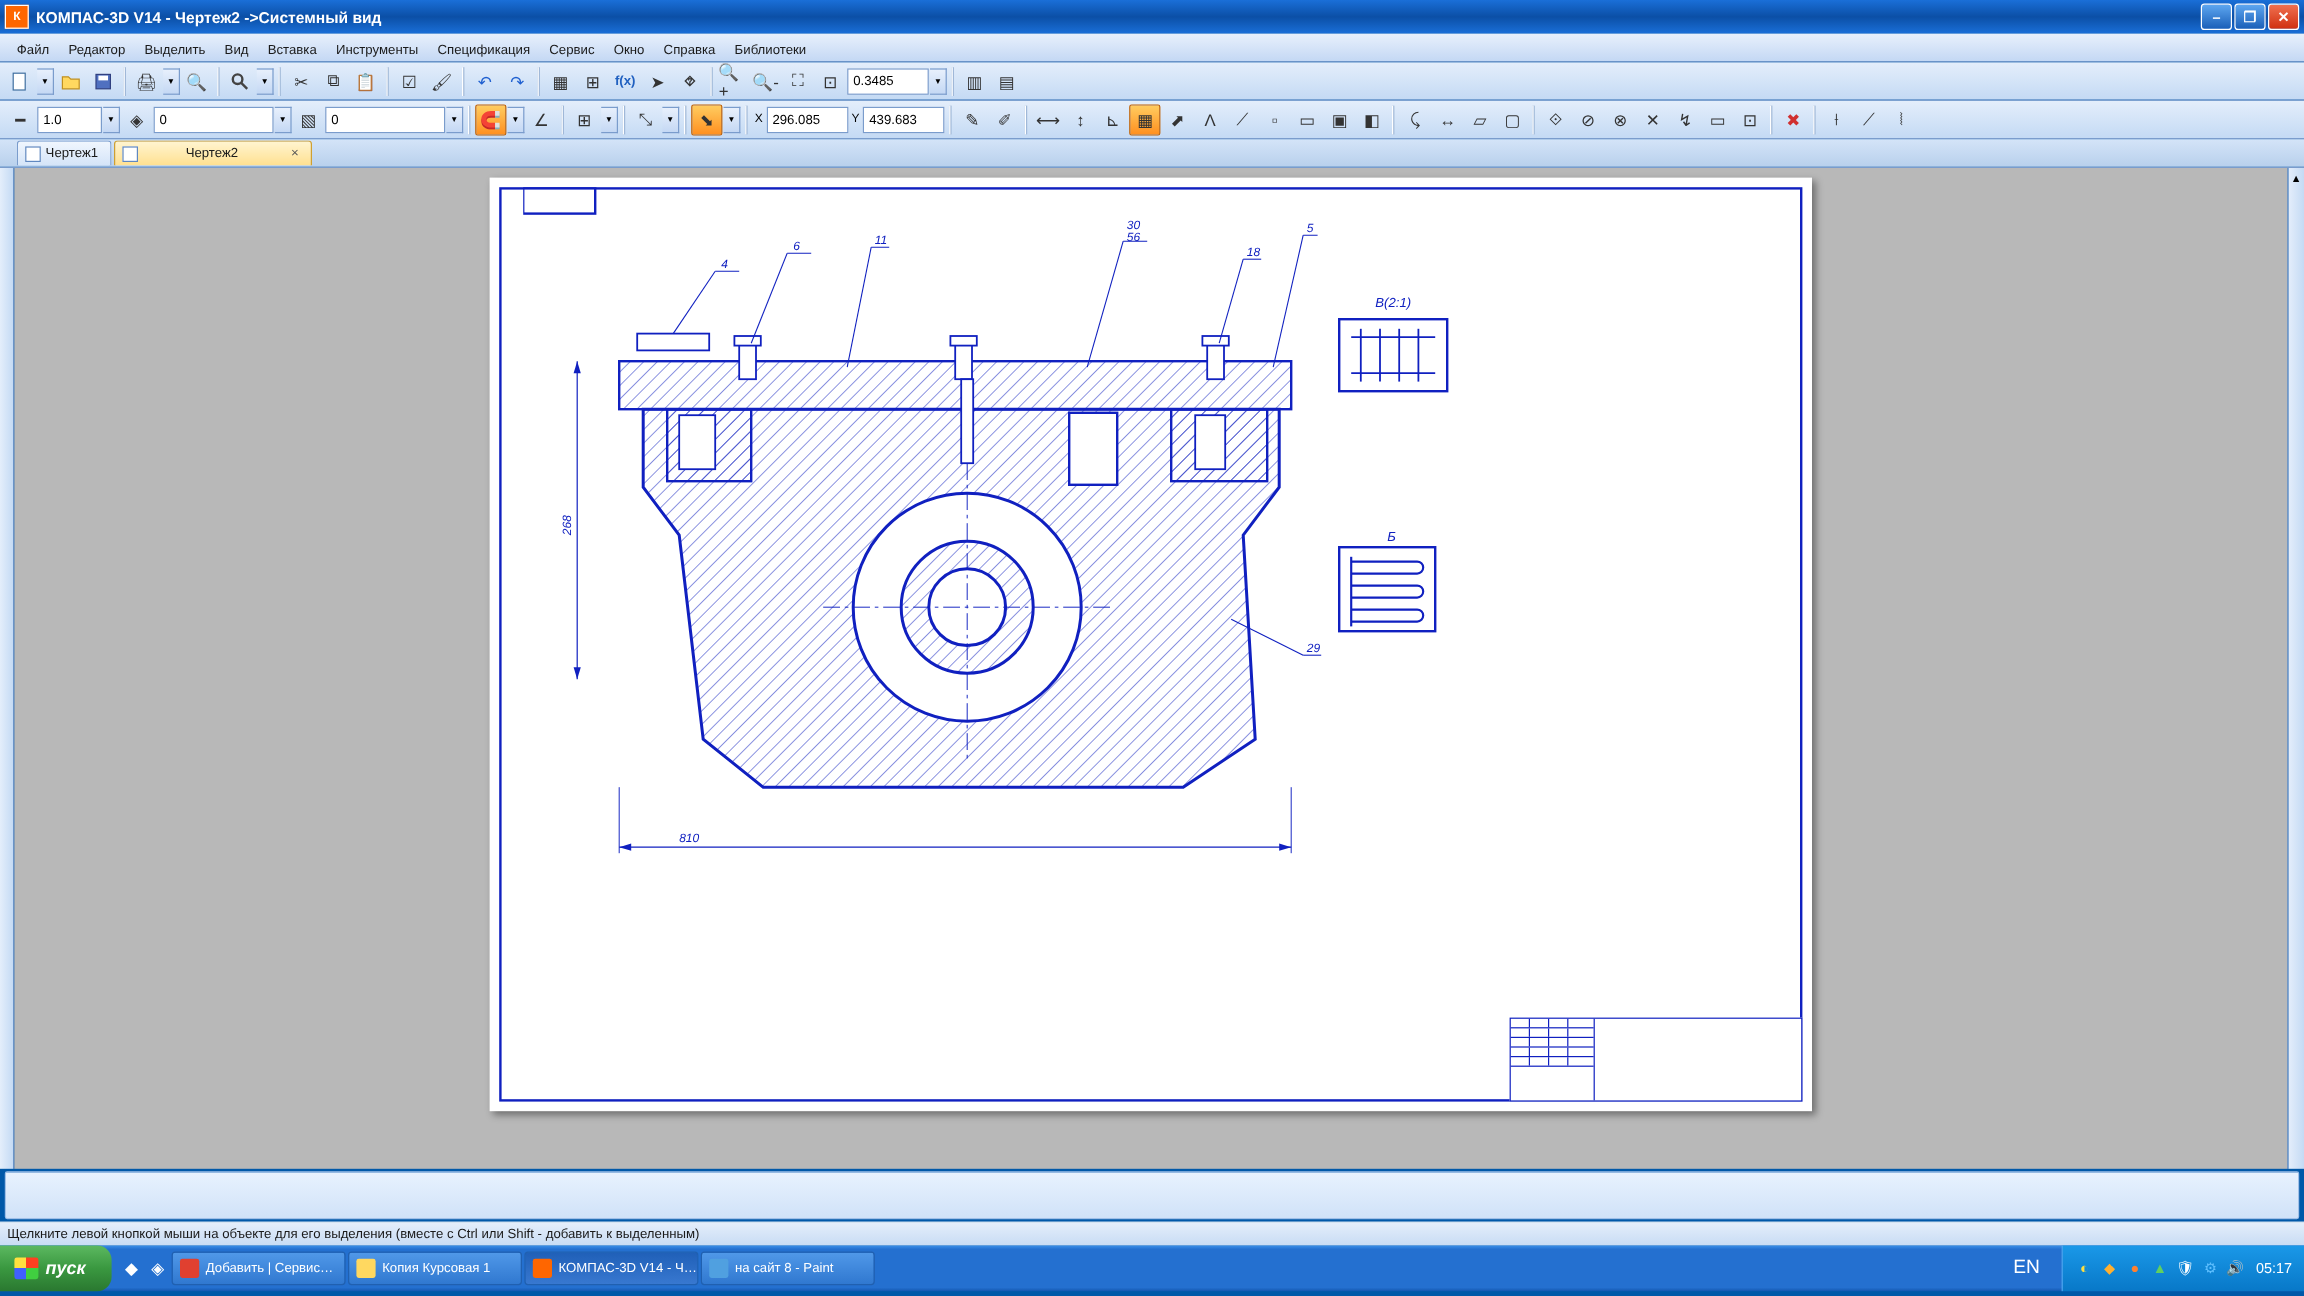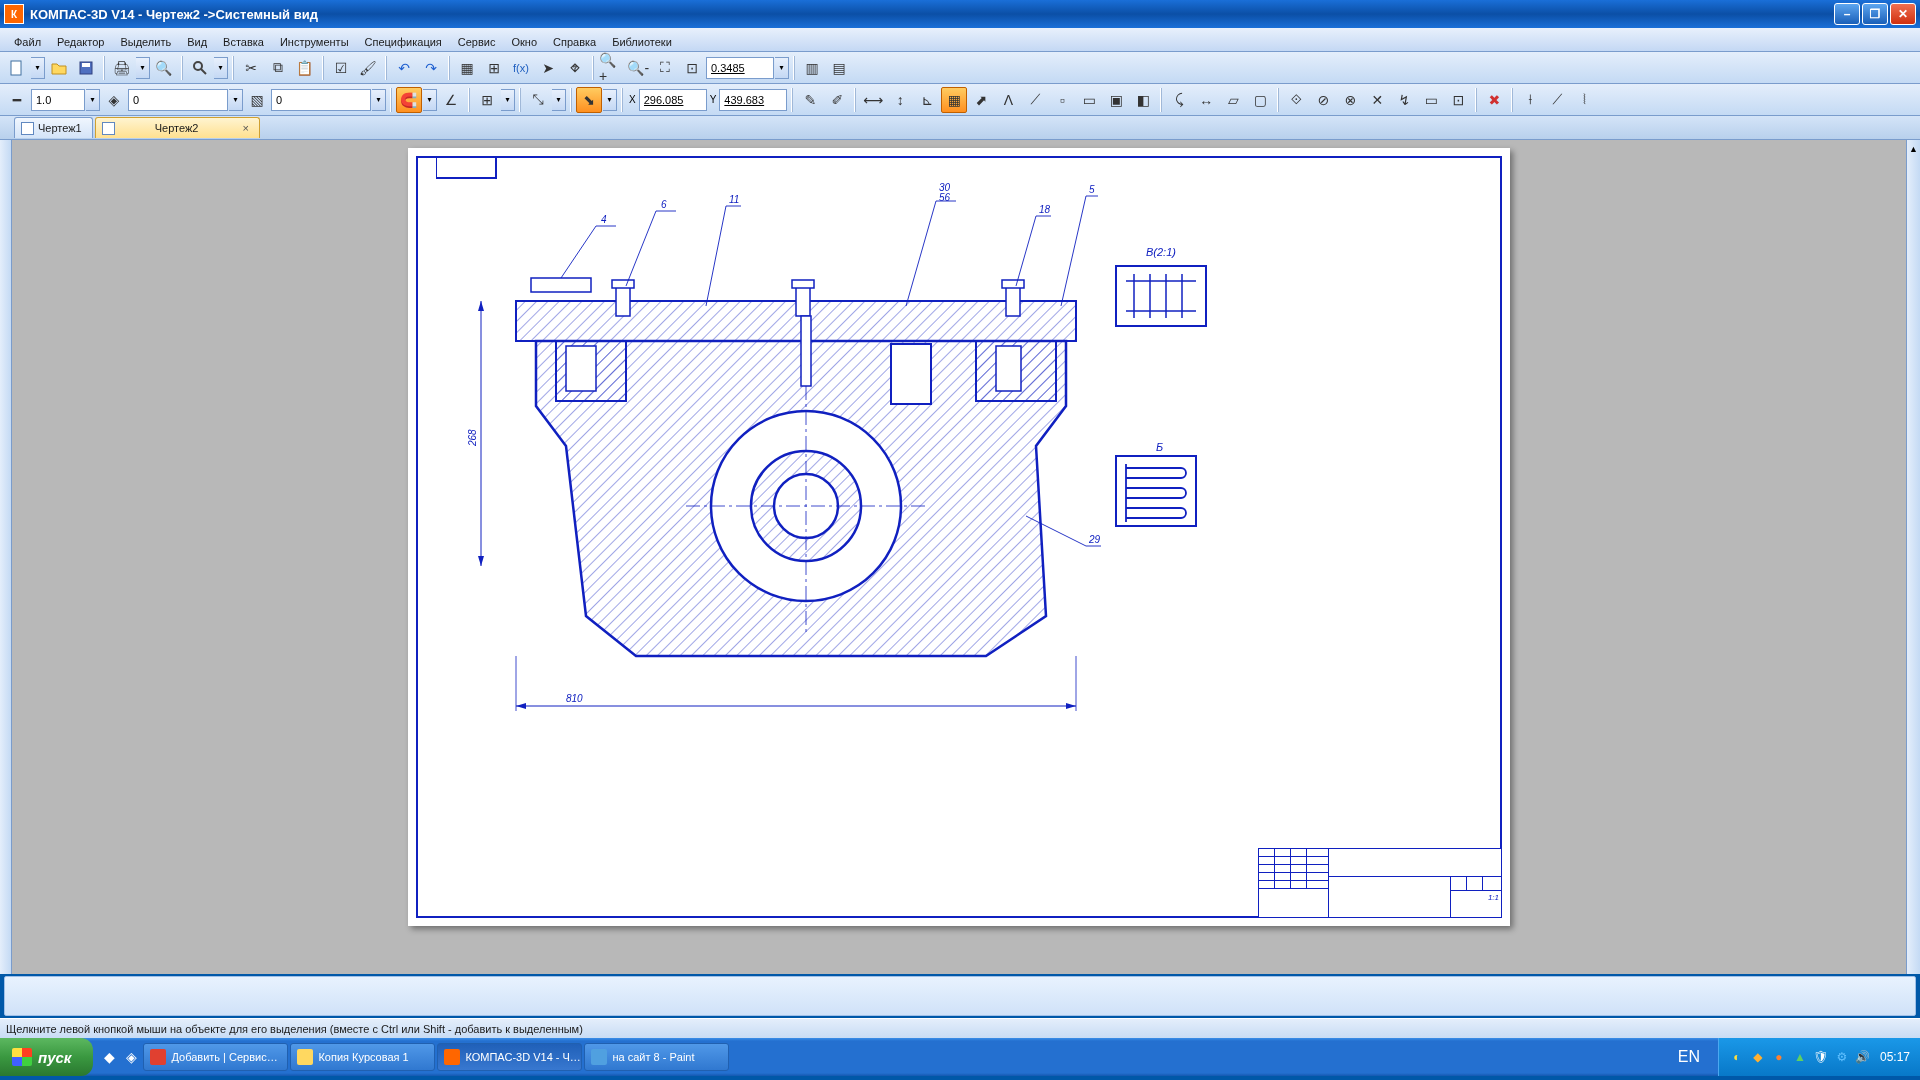--- a/index.html
+++ b/index.html
@@ -18,21 +18,21 @@
 .menubar { height:24px; background:linear-gradient(to bottom,#e8f0fc,#c4d8f4); display:flex; align-items:flex-end; padding:0 6px; border-bottom:1px solid #7a9ccc; }
 .menu-item { padding:3px 8px; cursor:pointer; color:#1a1a1a; }
 
 
 .toolbar { height:32px; background:linear-gradient(to bottom,#e4eefb,#c4daf4); display:flex; align-items:center; padding:0 4px; border-bottom:1px solid #7a9ccc; gap:1px; }
 .tb-sep { width:2px; height:24px; background:#a0b8d8; margin:0 3px; border-left:1px solid #fff; }
 .tb-btn { width:26px; height:26px; display:flex; align-items:center; justify-content:center; cursor:pointer; border:1px solid transparent; border-radius:2px; font-size:14px; color:#333; }
 .tb-btn.active { background:linear-gradient(to bottom,#ffcc60,#ff9020); border-color:#c06000; }
 .tb-btn svg { width:18px; height:18px; }
 .tb-input { height:22px; border:1px solid #7a9ccc; background:#fff; padding:0 4px; font-size:11px; }
-.tb-input.small { width:68px;text-decoration:underline; }
+.tb-input.small { width:68px; }
 .tb-input.tiny { width:54px; }
 .tb-input.num { width:100px; }
 .tb-dd { width:14px; height:22px; background:linear-gradient(#e8f0fc,#c4d8f4); border:1px solid #7a9ccc; border-left:none; display:flex; align-items:center; justify-content:center; font-size:8px; cursor:pointer; }
 
 
 .toolbar2 { height:32px; background:linear-gradient(to bottom,#e4eefb,#c4daf4); display:flex; align-items:center; padding:0 4px; border-bottom:1px solid #7a9ccc; gap:1px; }
 
 
 .tabs { height:24px; background:linear-gradient(to bottom,#d4e4f8,#b8d0ec); display:flex; align-items:center; padding-left:14px; border-bottom:1px solid #7a9ccc; }
 .tab { height:21px; padding:0 10px 0 6px; display:flex; align-items:center; gap:4px; background:linear-gradient(to bottom,#f0f6fe,#d4e4f8); border:1px solid #7a9ccc; border-bottom:none; border-radius:3px 3px 0 0; margin-right:2px; cursor:pointer; font-size:11px; color:#1a1a1a; }
@@ -140,21 +140,21 @@
   <div class="tb-btn">📋</div>
   <div class="tb-sep"></div>
   <div class="tb-btn">☑</div>
   <div class="tb-btn">🖌</div>
   <div class="tb-sep"></div>
   <div class="tb-btn" style="color:#2060d0">↶</div>
   <div class="tb-btn" style="color:#2060d0">↷</div>
   <div class="tb-sep"></div>
   <div class="tb-btn">▦</div>
   <div class="tb-btn">⊞</div>
-  <div class="tb-btn" style="font-size:11px;font-weight:normal;color:#2060c0">f(x)</div>
+  <div class="tb-btn" style="font-size:11px;font-weight:bold;color:#2060c0">f(x)</div>
   <div class="tb-btn">➤</div>
   <div class="tb-btn" style="font-size:12px;font-weight:bold">⯑</div>
   <div class="tb-sep"></div>
   <div class="tb-btn">🔍+</div>
   <div class="tb-btn">🔍-</div>
   <div class="tb-btn">⛶</div>
   <div class="tb-btn">⊡</div>
   <input class="tb-input small" value="0.3485" style="">
   <div class="tb-dd">▾</div>
   <div class="tb-sep"></div>
@@ -377,33 +377,20 @@
                 <div class="tb-cell" style="width:16px"></div>
                 <div class="tb-cell" style="width:16px"></div>
                 <div class="tb-cell" style="width:16px"></div>
               </div>
             <div class="tb-row">
                 <div class="tb-cell" style="width:16px"></div>
                 <div class="tb-cell" style="width:16px"></div>
                 <div class="tb-cell" style="width:16px"></div>
               </div>
           </div>
-          <div style="flex:1;display:flex;flex-direction:column">
-            <div style="height:28px;border-bottom:1px solid #1020c0"></div>
-            <div style="flex:1;display:flex">
-              <div style="flex:1;border-right:1px solid #1020c0"></div>
-              <div style="width:50px;display:flex;flex-direction:column">
-                <div style="height:14px;border-bottom:1px solid #1020c0;display:flex">
-                    <div style="width:16px;border-right:1px solid #1020c0"></div>
-                    <div style="width:16px;border-right:1px solid #1020c0"></div>
-                  </div>
-                <div style="flex:1;font-size:8px;font-style:italic;color:#1020c0;text-align:right;padding:2px">1:1</div>
-              </div>
-            </div>
-          </div>
         </div>
       </div>
     </div>
   </div>
   <div class="vtoolbar-r">▲</div>
 </div>
 
 <div class="bottom-panel"></div>
 
 <div class="status">

